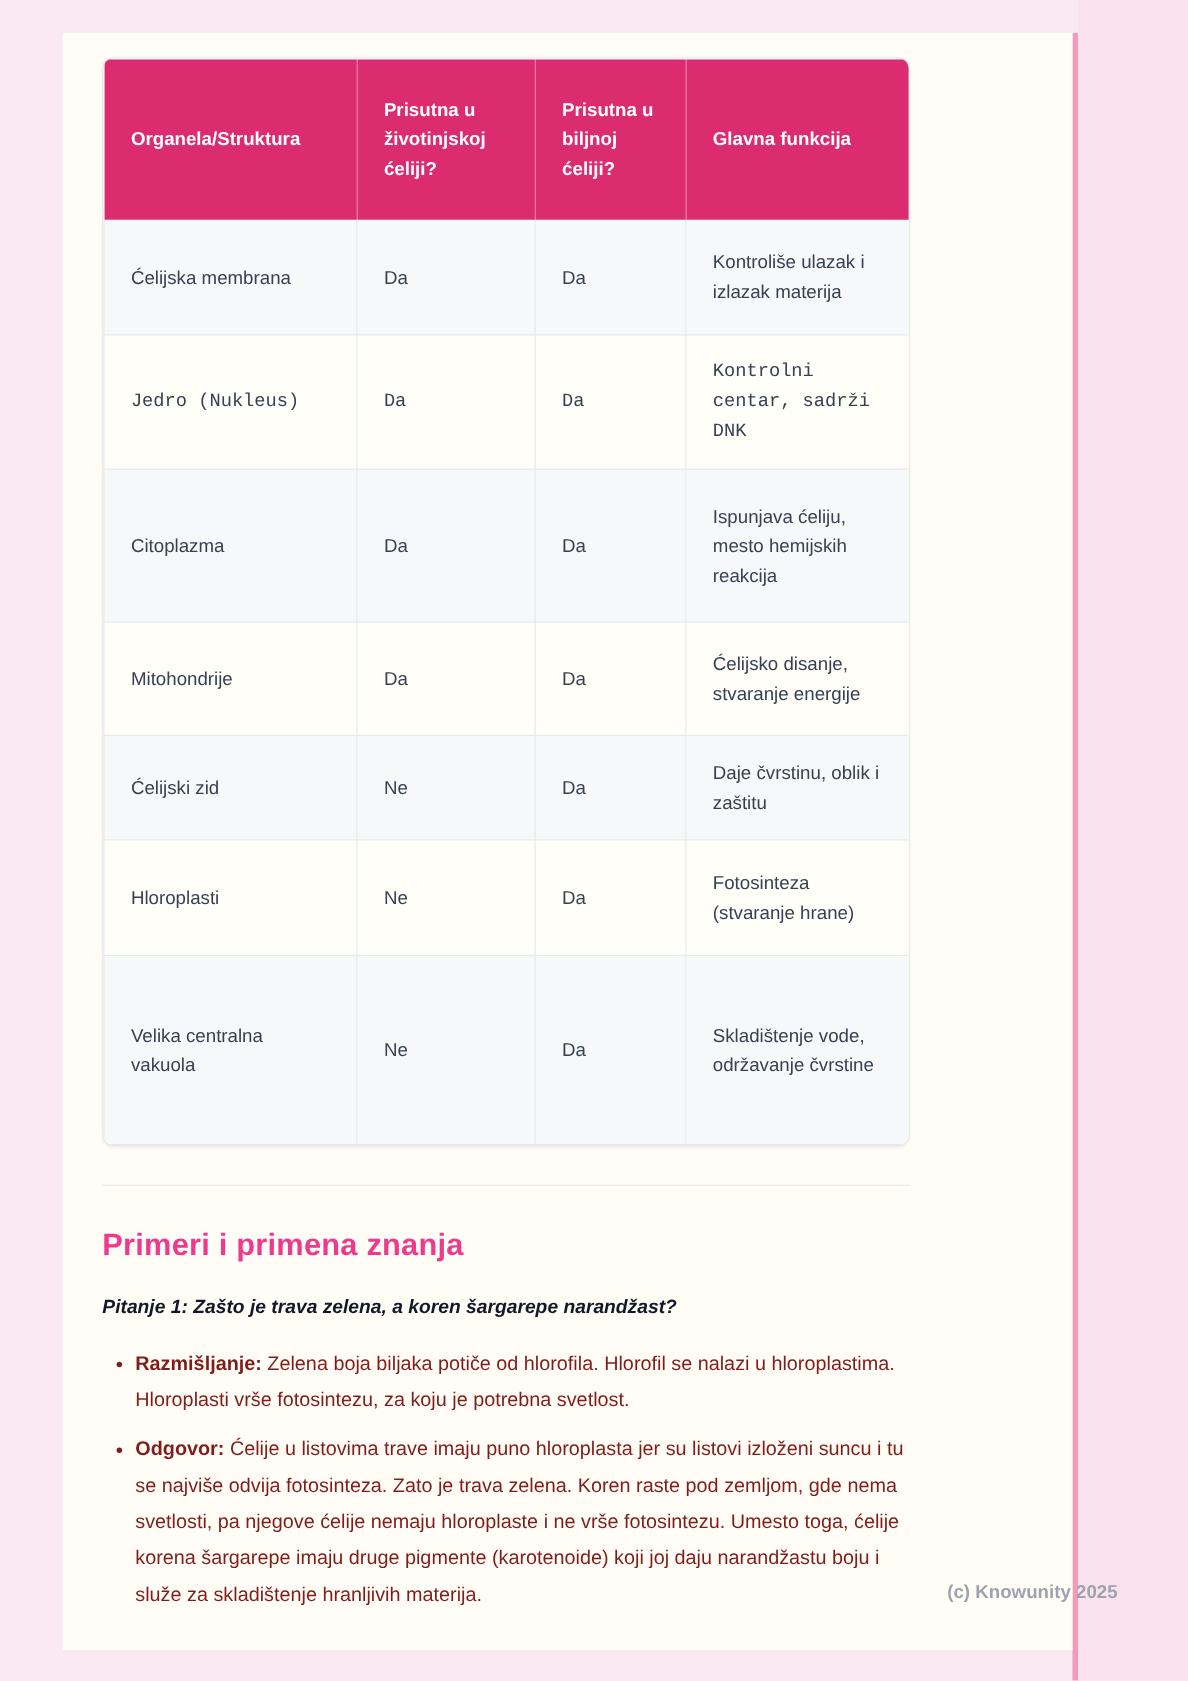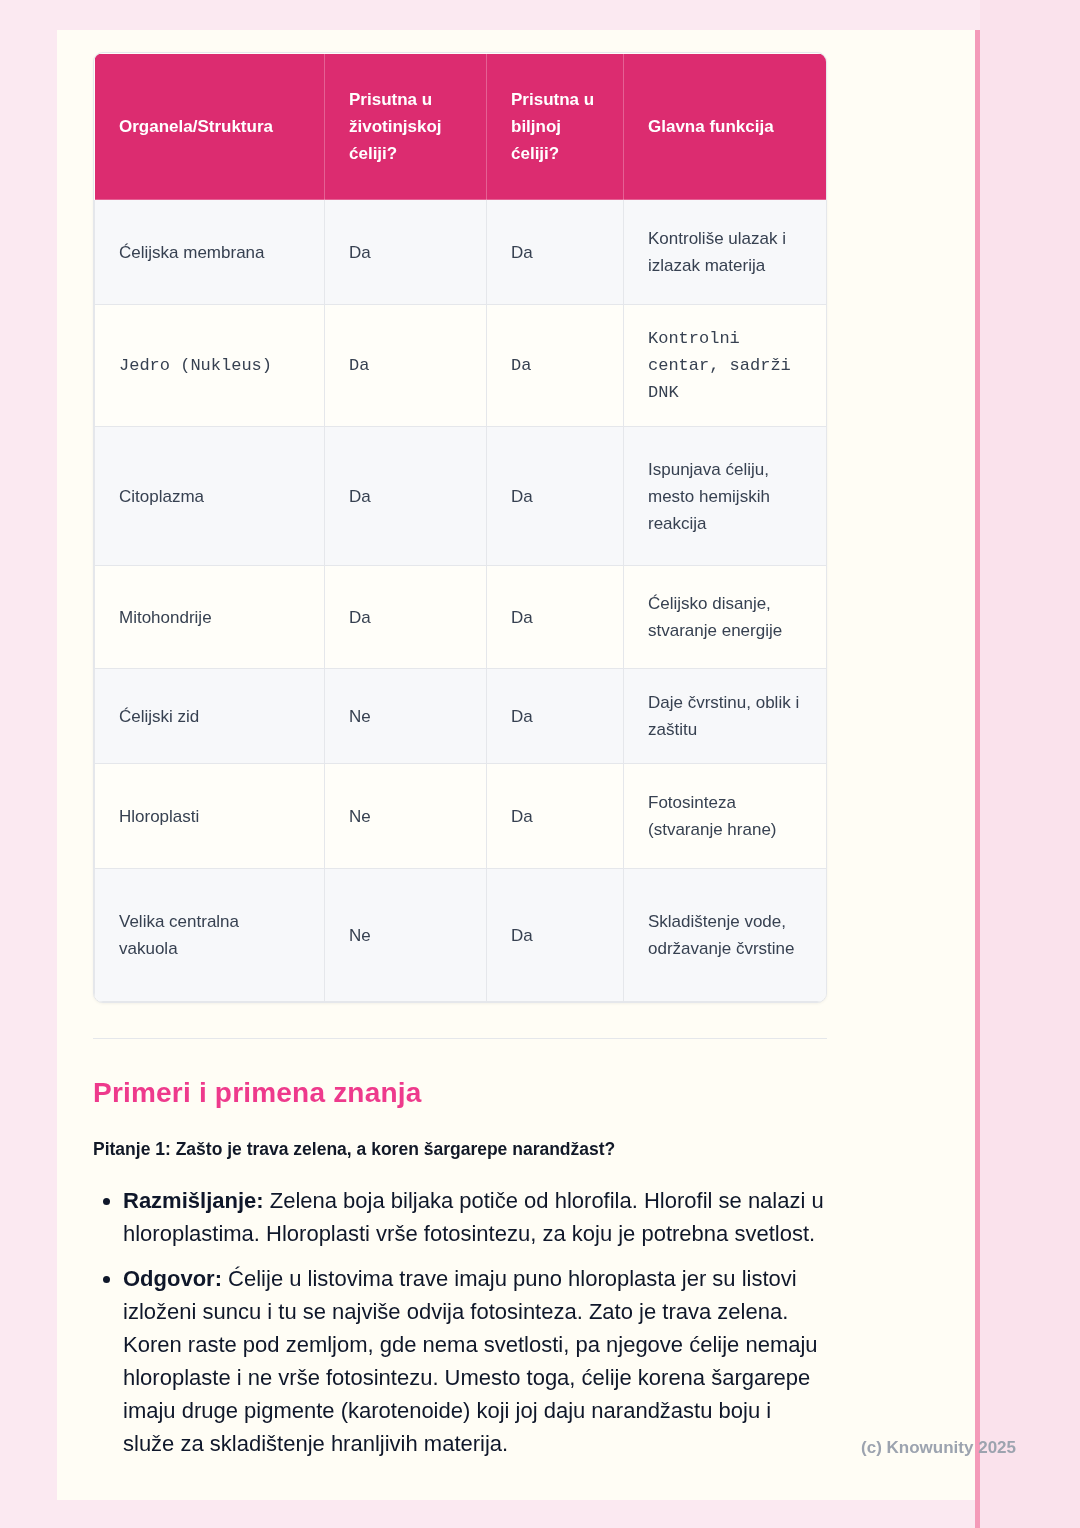--- a/index.html
+++ b/index.html
@@ -74,52 +74,53 @@
   }
   tbody td { color: #374151; }
   tbody tr:nth-child(odd)  { background: #F7F8FA; }
   tbody tr:nth-child(even) { background: #FFFEF9; }
   tr.r1 { height: 105px; }
   tr.r2 { height: 104px; font-family: Liberation Mono, monospace; }
   tr.r3 { height: 139px; }
   tr.r4 { height: 103px; }
   tr.r5 { height: 90px; }
   tr.r6 { height: 105px; }
-  tr.r7 { height: 133px; }
+  tr.r7 { height: 172px; }
 
   
   .divider {
     border: none;
     border-top: 1px solid #E5E7EB;
     margin-top: 35px;
     width: 734px;
   }
   .section-heading {
     margin-top: 38px;
     font-size: 28px;
     font-weight: 700;
     color: #EE3A8C;
     letter-spacing: 0.2px;
   }
   .question {
     margin-top: 30px;
     font-size: 17.5px;
     font-weight: 700;
     color: #111827;
+    font-style: italic;
   }
   ul.answers {
     margin-top: 24px;
     padding-left: 30px;
     list-style: disc;
   }
   ul.answers li {
-    font-size: 22px;
+    font-size: 18px;
     line-height: 33px;
     margin-bottom: 12px;
-    color: #0f172a;
+    color: #7f1d1d;
   }
   ul.answers li strong { font-weight: 700; }
 
   .watermark {
     position: absolute;
     top: 1438px;
     right: 64px;
     font-size: 17px;
     color: #9CA3AF;
     z-index: 5;

